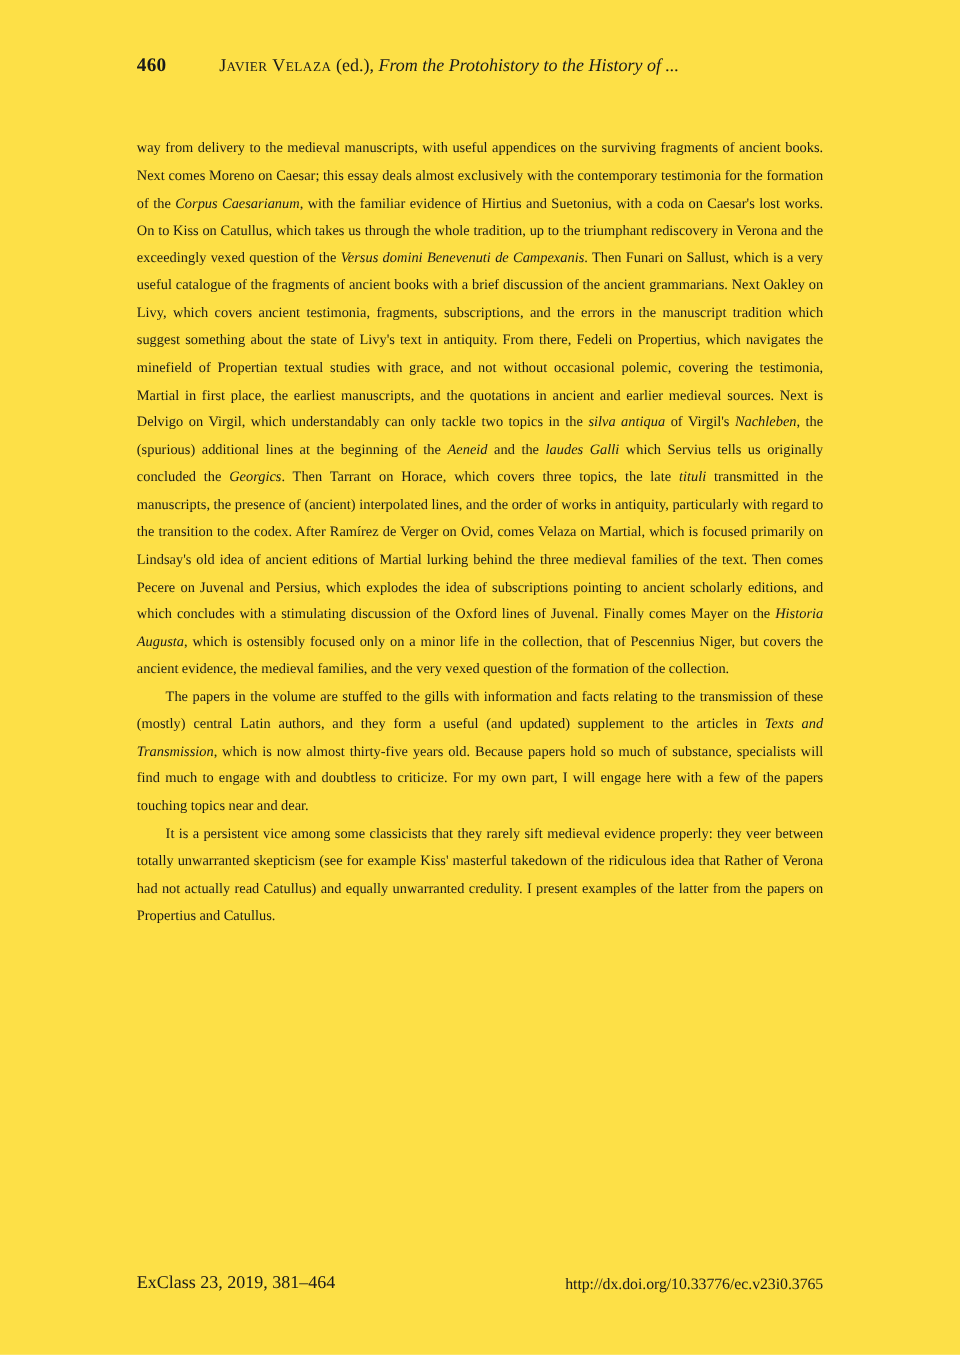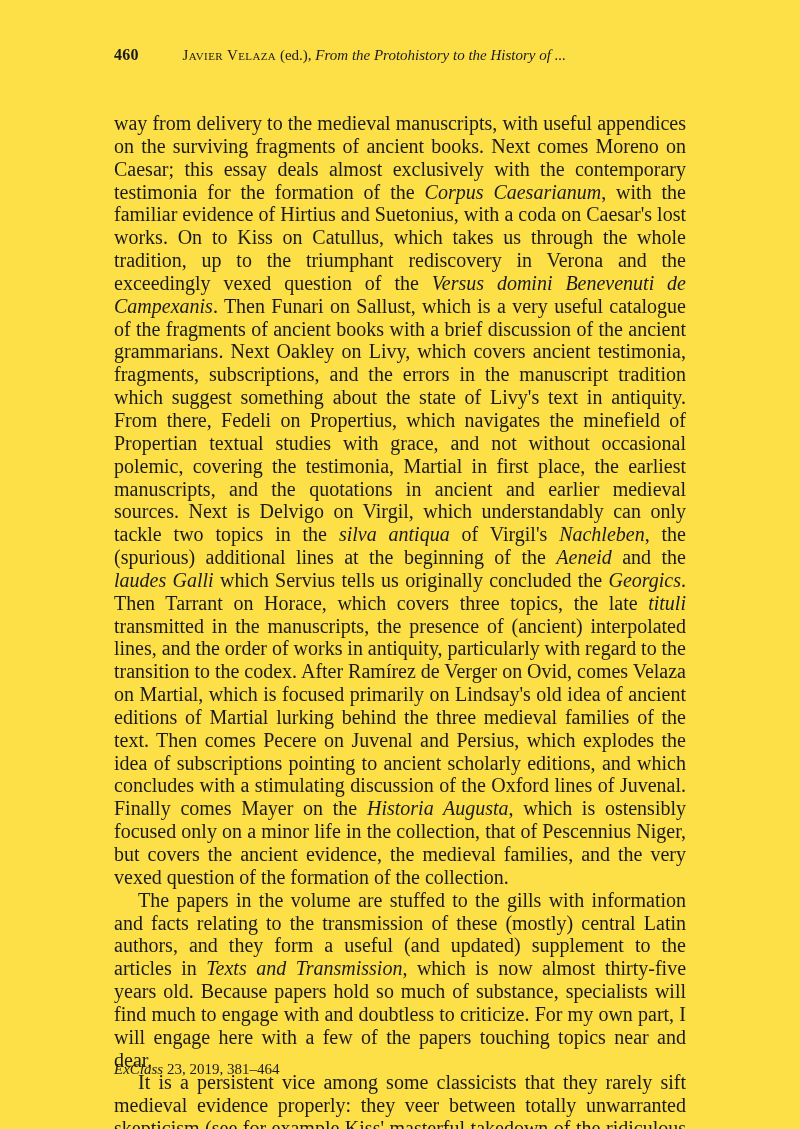--- a/index.html
+++ b/index.html
@@ -51,21 +51,21 @@
 
   
   .textblock {
     position: absolute;
     left: 114px;
     top: 112px;
     width: 572px;
   }
   .textblock p {
     margin: 0;
-    font-size: 20px;
+    font-size: 12px;
     line-height: 22.85px;
     text-align: justify;
     text-justify: inter-word;
     hyphens: none;
     -webkit-hyphens: none;
     word-spacing: -0.1px;
   }
   .textblock p.indent {
     text-indent: 24px;
     font-family: Liberation Serif, serif;
@@ -84,21 +84,21 @@
     height: 24px;
     font-size: 15px;
     line-height: 22px;
   }
   .footer-left {
     position: absolute;
     left: 0;
     top: 0;
     white-space: nowrap;
   }
-  .footer-left .journal { font-style: italic; }
+  .footer-left .journal { }
   .footer-right {
     position: absolute;
     right: 0;
     top: 1px;
     font-size: 13.2px;
     white-space: nowrap;
     letter-spacing: -0.05px;
   }
 </style>
 </head>
@@ -111,15 +111,16 @@
   </div>
 
   <div class="textblock">
       <p><span>way from delivery to the medieval manuscripts, with useful appendices on the surviving fragments of ancient books. Next comes Moreno on Caesar; this essay deals almost exclusively with the contemporary testimonia for the formation of the </span><i>Corpus Caesarianum</i><span>, with the familiar evidence of Hirtius and Suetonius, with a coda on Caesar's lost works. On to Kiss on Catullus, which takes us through the whole tradition, up to the triumphant rediscovery in Verona and the exceedingly vexed question of the </span><i>Versus domini Benevenuti de Campexanis</i><span>. Then Funari on Sallust, which is a very useful catalogue of the fragments of ancient books with a brief discussion of the ancient grammarians. Next Oakley on Livy, which covers ancient testimonia, fragments, subscriptions, and the errors in the manuscript tradition which suggest something about the state of Livy's text in antiquity. From there, Fedeli on Propertius, which navigates the minefield of Propertian textual studies with grace, and not without occasional polemic, covering the testimonia, Martial in first place, the earliest manuscripts, and the quotations in ancient and earlier medieval sources. Next is Delvigo on Virgil, which understandably can only tackle two topics in the </span><i>silva antiqua</i><span> of Virgil's </span><i>Nachleben</i><span>, the (spurious) additional lines at the beginning of the </span><i>Aeneid</i><span> and the </span><i>laudes Galli</i><span> which Servius tells us originally concluded the </span><i>Georgics</i><span>. Then Tarrant on Horace, which covers three topics, the late </span><i>tituli</i><span> transmitted in the manuscripts, the presence of (ancient) interpolated lines, and the order of works in antiquity, particularly with regard to the transition to the codex. After Ramírez de Verger on Ovid, comes Velaza on Martial, which is focused primarily on Lindsay's old idea of ancient editions of Martial lurking behind the three medieval families of the text. Then comes Pecere on Juvenal and Persius, which explodes the idea of subscriptions pointing to ancient scholarly editions, and which concludes with a stimulating discussion of the Oxford lines of Juvenal. Finally comes Mayer on the </span><i>Historia Augusta</i><span>, which is ostensibly focused only on a minor life in the collection, that of Pescennius Niger, but covers the ancient evidence, the medieval families, and the very vexed question of the formation of the collection.</span></p>
       <p class="indent"><span>The papers in the volume are stuffed to the gills with information and facts relating to the transmission of these (mostly) central Latin authors, and they form a useful (and updated) supplement to the articles in </span><i>Texts and Transmission</i><span>, which is now almost thirty-five years old. Because papers hold so much of substance, specialists will find much to engage with and doubtless to criticize. For my own part, I will engage here with a few of the papers touching topics near and dear.</span></p>
       <p class="indent last-line-natural"><span>It is a persistent vice among some classicists that they rarely sift medieval evidence properly: they veer between totally unwarranted skepticism (see for example Kiss' masterful takedown of the ridiculous idea that Rather of Verona had not actually read Catullus) and equally unwarranted credulity. I present examples of the latter from the papers on Propertius and Catullus.</span></p>
     </div>
 
   <div class="footer">
     <div class="footer-left"><span class="journal">ExClass</span><span> 23, 2019, 381–464</span></div>
+    <div class="footer-right">http://dx.doi.org/10.33776/ec.v23i0.3765</div>
   </div>
 
 </div>
 
 </body></html>

